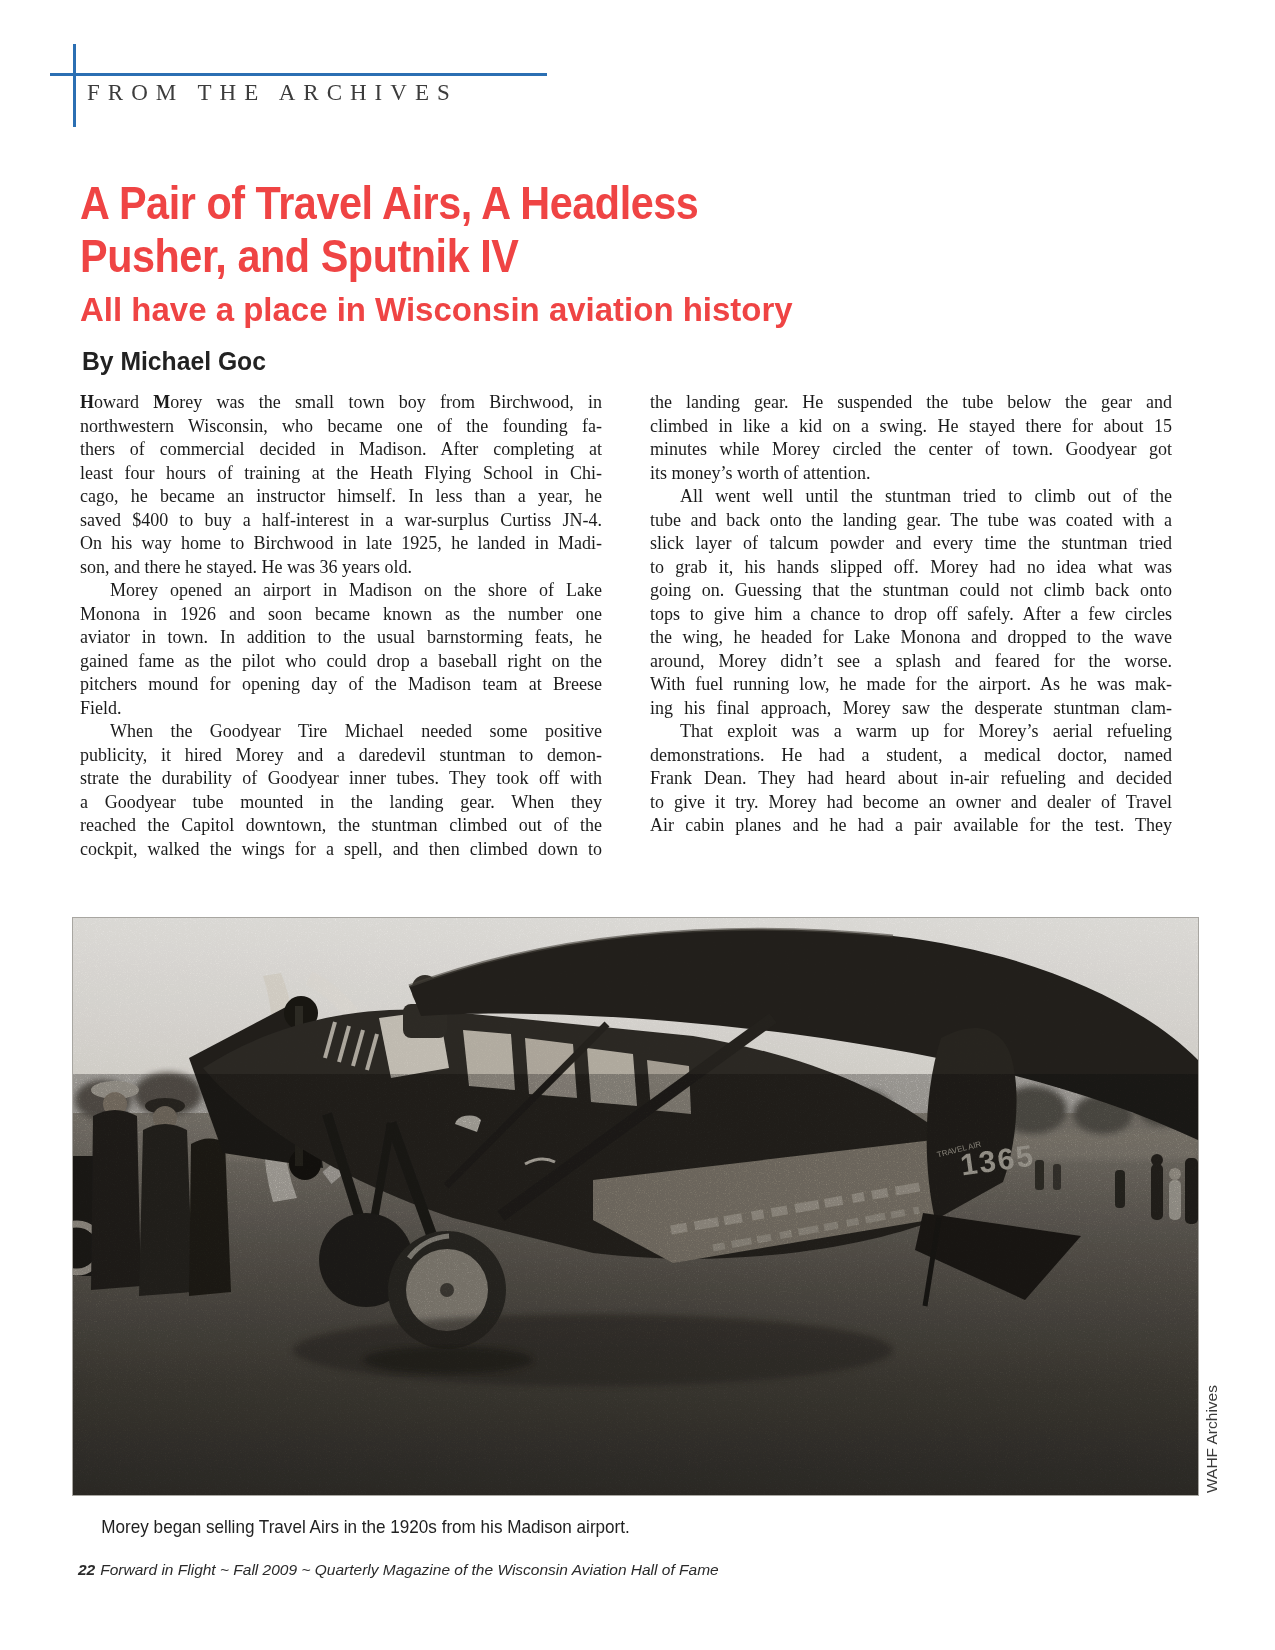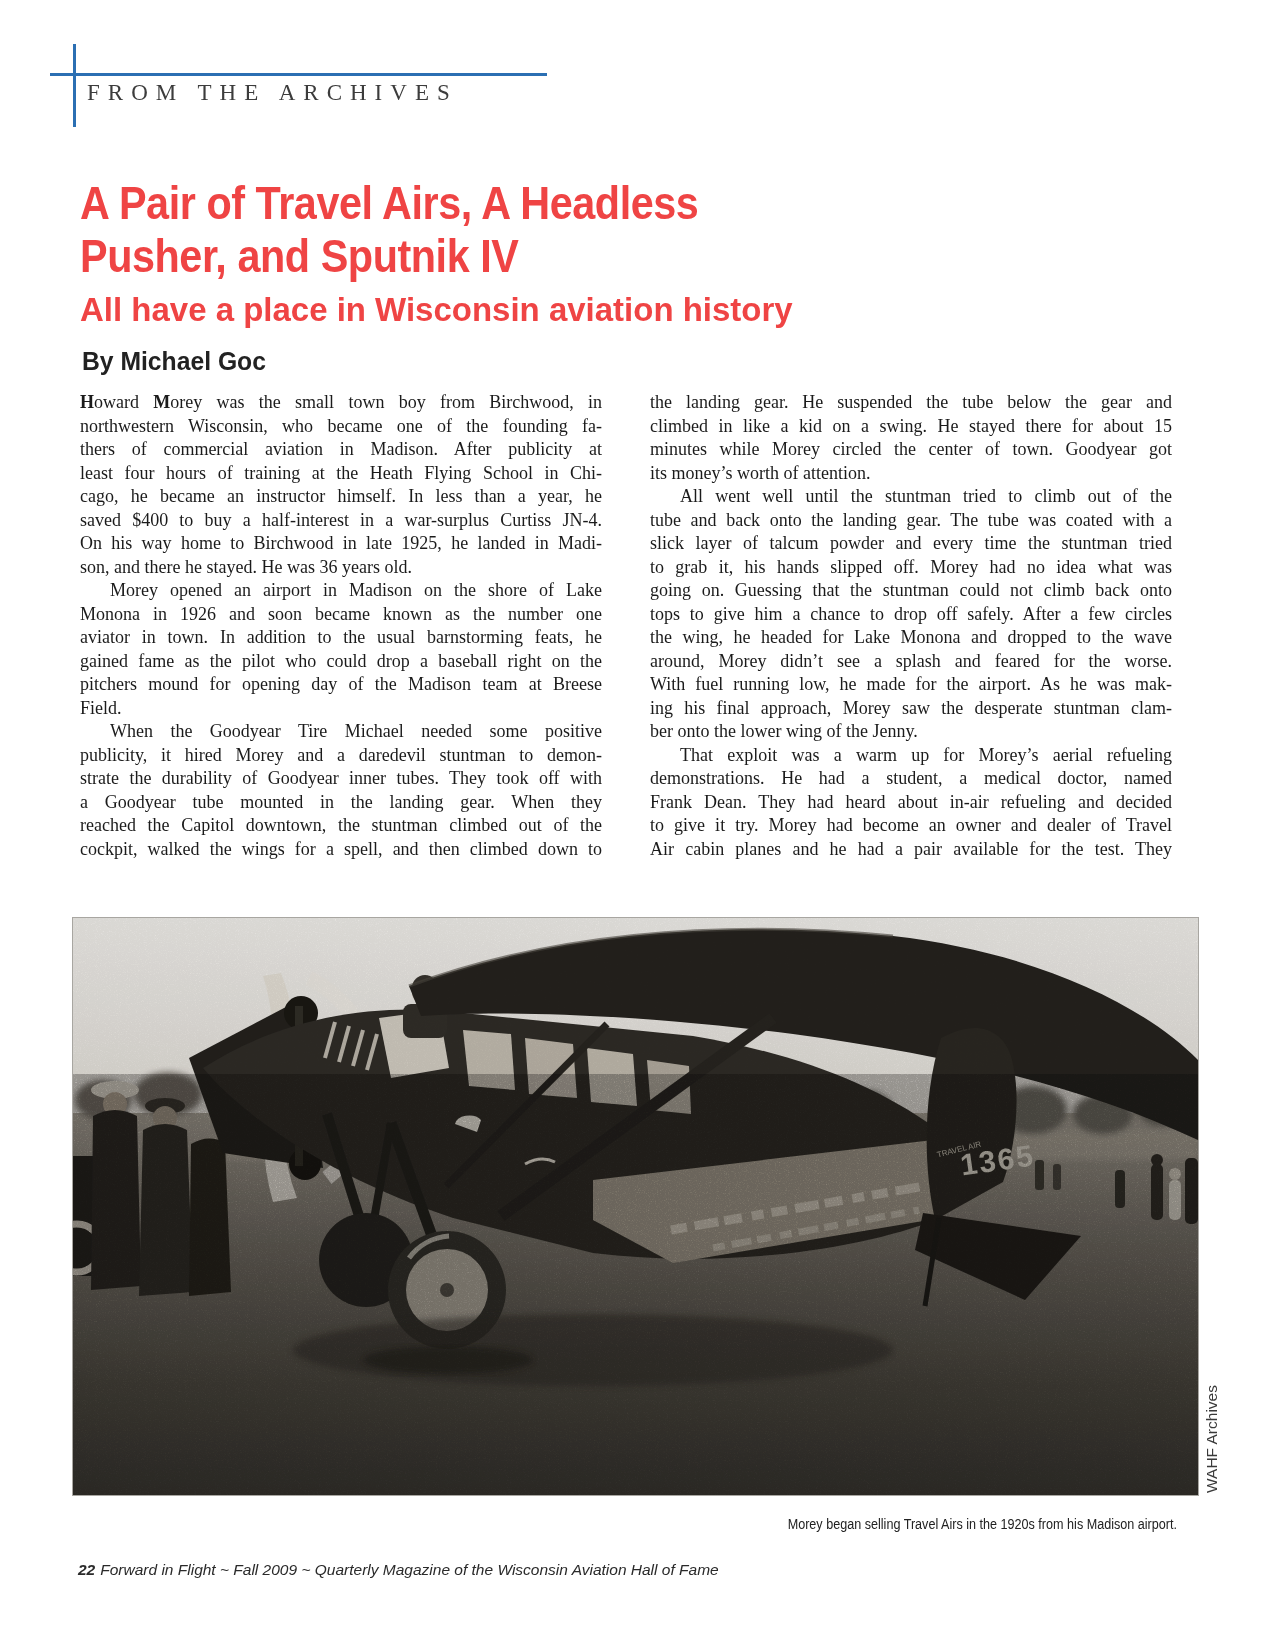--- a/index.html
+++ b/index.html
@@ -22,22 +22,22 @@
   .columns{position:absolute;left:80px;top:391px;width:1092px;display:flex;gap:48px;}
   .col{width:522px;}
   .bodyline{font-size:18px;line-height:23.5px;color:#1b1b1b;white-space:nowrap;
             text-align:justify;text-align-last:justify;}
   .bodyline.rag{text-align:left;text-align-last:left;}
   .bodyline.indent{padding-left:30px;}
   
   .photo-frame{position:absolute;left:72px;top:917px;width:1125px;height:577px;
                border:1px solid #a8a6a1;background:#e9e7e2;}
   .photo-frame svg{display:block;}
-  .caption{position:absolute;left:72px;top:1516px;width:1127px;display:flex;justify-content:flex-end;
-           font-family:"Liberation Sans",sans-serif;font-size:14px;color:#222;}
+  .caption{position:absolute;left:72px;top:1516px;width:1127px;display:flex;justify-content:flex-start;
+           font-family:"Liberation Sans",sans-serif;font-size:19px;color:#222;}
   .caption span{transform:scaleX(.9);transform-origin:center center;white-space:nowrap;}
   .credit{position:absolute;left:1203px;top:1293px;height:200px;
           writing-mode:vertical-rl;transform:rotate(180deg);
           font-family:"Liberation Sans",sans-serif;font-size:15.5px;color:#3a3a3a;}
   .footer{position:absolute;left:78px;top:1561px;font-family:"Liberation Sans",sans-serif;
           font-style:italic;font-size:15.5px;color:#2a2a2a;}
   .footer .pg{font-weight:bold;padding-right:5px;}
 </style>
 </head>
 <body>
@@ -52,21 +52,21 @@
     <div class="title-line">A Pair of Travel Airs, A Headless</div>
     <div class="title-line">Pusher, and Sputnik IV</div>
     <div class="subtitle">All have a place in Wisconsin aviation history</div>
   </div>
   <div class="byline">By Michael Goc</div>
 
   <div class="columns">
     <div class="col">
         <div class="bodyline"><b>H</b><span>oward </span><b>M</b><span>orey was the small town boy from Birchwood, in</span></div>
         <div class="bodyline">northwestern Wisconsin, who became one of the founding fa-</div>
-        <div class="bodyline">thers of commercial aviation in Madison. After publicity at</div>
+        <div class="bodyline">thers of commercial decided in Madison. After completing at</div>
         <div class="bodyline">least four hours of training at the Heath Flying School in Chi-</div>
         <div class="bodyline">cago, he became an instructor himself. In less than a year, he</div>
         <div class="bodyline">saved $400 to buy a half-interest in a war-surplus Curtiss JN-4.</div>
         <div class="bodyline">On his way home to Birchwood in late 1925, he landed in Madi-</div>
         <div class="bodyline rag">son, and there he stayed. He was 36 years old.</div>
         <div class="bodyline indent">Morey opened an airport in Madison on the shore of Lake</div>
         <div class="bodyline">Monona in 1926 and soon became known as the number one</div>
         <div class="bodyline">aviator in town. In addition to the usual barnstorming feats, he</div>
         <div class="bodyline">gained fame as the pilot who could drop a baseball right on the</div>
         <div class="bodyline">pitchers mound for opening day of the Madison team at Breese</div>
@@ -86,21 +86,20 @@
         <div class="bodyline indent">All went well until the stuntman tried to climb out of the</div>
         <div class="bodyline">tube and back onto the landing gear. The tube was coated with a</div>
         <div class="bodyline">slick layer of talcum powder and every time the stuntman tried</div>
         <div class="bodyline">to grab it, his hands slipped off. Morey had no idea what was</div>
         <div class="bodyline">going on. Guessing that the stuntman could not climb back onto</div>
         <div class="bodyline">tops to give him a chance to drop off safely. After a few circles</div>
         <div class="bodyline">the wing, he headed for Lake Monona and dropped to the wave</div>
         <div class="bodyline">around, Morey didn’t see a splash and feared for the worse.</div>
         <div class="bodyline">With fuel running low, he made for the airport. As he was mak-</div>
         <div class="bodyline">ing his final approach, Morey saw the desperate stuntman clam-</div>
-        <div class="bodyline rag">ber onto the lower wing of the Jenny.</div>
         <div class="bodyline indent">That exploit was a warm up for Morey’s aerial refueling</div>
         <div class="bodyline">demonstrations. He had a student, a medical doctor, named</div>
         <div class="bodyline">Frank Dean. They had heard about in-air refueling and decided</div>
         <div class="bodyline">to give it try. Morey had become an owner and dealer of Travel</div>
         <div class="bodyline">Air cabin planes and he had a pair available for the test. They</div>
       </div>
   </div>
 
   <div class="photo-frame">
     <svg width="1125" height="577" viewBox="0 0 1125 577" xmlns="http://www.w3.org/2000/svg">

